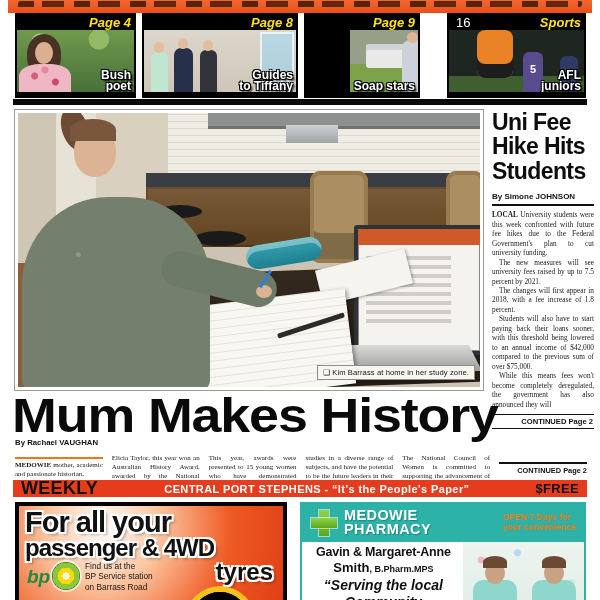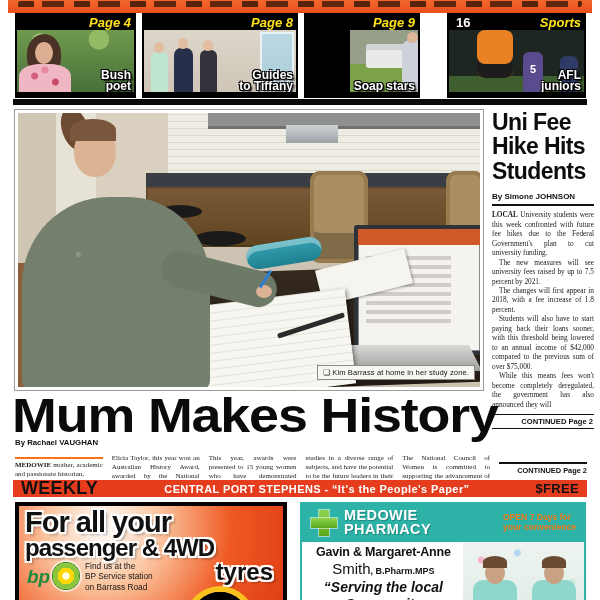--- a/index.html
+++ b/index.html
@@ -10,21 +10,21 @@
   
   #loc-strip{left:8px;top:0;width:584px;height:13px;background:linear-gradient(#f2682c,#e84e1b);overflow:hidden;}
   #loc-strip::after{content:"";position:absolute;left:10px;right:10px;top:1px;height:6px;
     background:repeating-linear-gradient(90deg,rgba(50,20,5,.8) 0 16px,rgba(50,20,5,0) 16px 24px,rgba(50,20,5,.75) 24px 46px,rgba(50,20,5,0) 46px 56px);
     border-radius:2px;transform:skewX(-8deg);}
 
   
   .teaser{top:13px;height:85px;background:#000;padding:2px;box-sizing:border-box;}
   .t-label{height:15px;display:flex;align-items:center;justify-content:flex-end;padding:0 3px;}
   .t-label .pg{color:#ffe11a;font-weight:800;font-style:italic;font-size:13px;letter-spacing:0;}
-  .t-label .num{color:#fff;font-weight:700;font-size:13px;margin-right:auto;padding-left:4px;font-style:normal;}
+  .t-label .num{color:#fff;font-weight:400;font-size:13px;margin-right:auto;padding-left:4px;font-style:normal;}
   .t-photo{position:relative;height:62px;overflow:hidden;}
   .t-cap{position:absolute;right:3px;bottom:0;color:#fff;font-weight:800;font-size:12px;line-height:.92;text-align:right;
          text-shadow:1px 1px 0 #000,-1px 1px 0 #000,1px -1px 0 #000,-1px -1px 0 #000,2px 2px 2px #000;white-space:pre-line;}
 
   
   #t1-photo{background:radial-gradient(circle at 20% 20%,#a8c97e 0 8%,transparent 9%),radial-gradient(circle at 70% 15%,#93bb66 0 10%,transparent 11%),linear-gradient(#6f9a4d,#48703a);}
   .t1-hair{left:10px;top:4px;width:34px;height:40px;border-radius:50% 50% 40% 40%;background:#4a3125;}
   .t1-face{left:18px;top:12px;width:18px;height:22px;border-radius:50%;background:#dcae92;}
   .t1-top{left:2px;top:34px;width:52px;height:30px;border-radius:40% 40% 0 0;
           background:radial-gradient(circle at 30% 40%,#d45f7a 0 3px,transparent 4px),radial-gradient(circle at 70% 60%,#c94b66 0 3px,transparent 4px),radial-gradient(circle at 50% 20%,#e8889d 0 3px,transparent 4px),#efb6c4;}
@@ -141,21 +141,21 @@
   .cross{position:relative;width:26px;height:26px;margin:0 7px 0 9px;flex:0 0 auto;}
   .cross::before,.cross::after{content:"";position:absolute;background:linear-gradient(#8dd44f,#5aa818);box-shadow:0 0 0 1px rgba(255,255,255,.55);}
   .cross::before{left:8px;top:0;width:10px;height:26px;}
   .cross::after{left:0;top:8px;width:26px;height:10px;}
   .ph-name{color:#fff;font-weight:800;font-size:14.5px;line-height:.95;letter-spacing:.4px;text-shadow:1px 1px 1px rgba(0,0,0,.25);}
   .ph-open{margin-left:auto;padding-right:8px;text-align:left;color:#f5821f;font-weight:700;font-size:8.6px;line-height:1.15;text-shadow:0 0 1px rgba(0,0,0,.15);}
   #ph-body{display:flex;height:90px;}
   #ph-left{width:57%;padding:3px 4px 0 6px;box-sizing:border-box;text-align:center;}
   .ph-owners1{font-size:12.5px;font-weight:800;color:#111;letter-spacing:-.2px;}
   .ph-owners2{font-size:9px;font-weight:700;color:#111;margin-top:1px;}
-  .ph-owners2 .big{font-size:15px;font-weight:400;}
+  .ph-owners2 .big{font-size:13px;font-weight:700;}
   .ph-tag{margin-top:2px;font-size:14px;font-weight:700;font-style:italic;color:#101010;line-height:1.2;}
   #ph-photo{flex:1;position:relative;background:
      radial-gradient(circle at 15% 20%,#f3b6c8 0 3px,transparent 4px),
      radial-gradient(circle at 45% 12%,#b8d7f0 0 3px,transparent 4px),
      radial-gradient(circle at 75% 22%,#f7e3a1 0 3px,transparent 4px),
      radial-gradient(circle at 90% 45%,#c9ecd8 0 3px,transparent 4px),
      radial-gradient(circle at 25% 50%,#e8c9ef 0 3px,transparent 4px),
      linear-gradient(#eef4f0,#dcebe4);}
   .phm{position:absolute;bottom:0;width:44px;height:52px;border-radius:10px 10px 0 0;background:#8fd6cc;}
   .phm::before{content:"";position:absolute;left:12px;top:-18px;width:20px;height:22px;border-radius:50%;background:#c9a183;}

